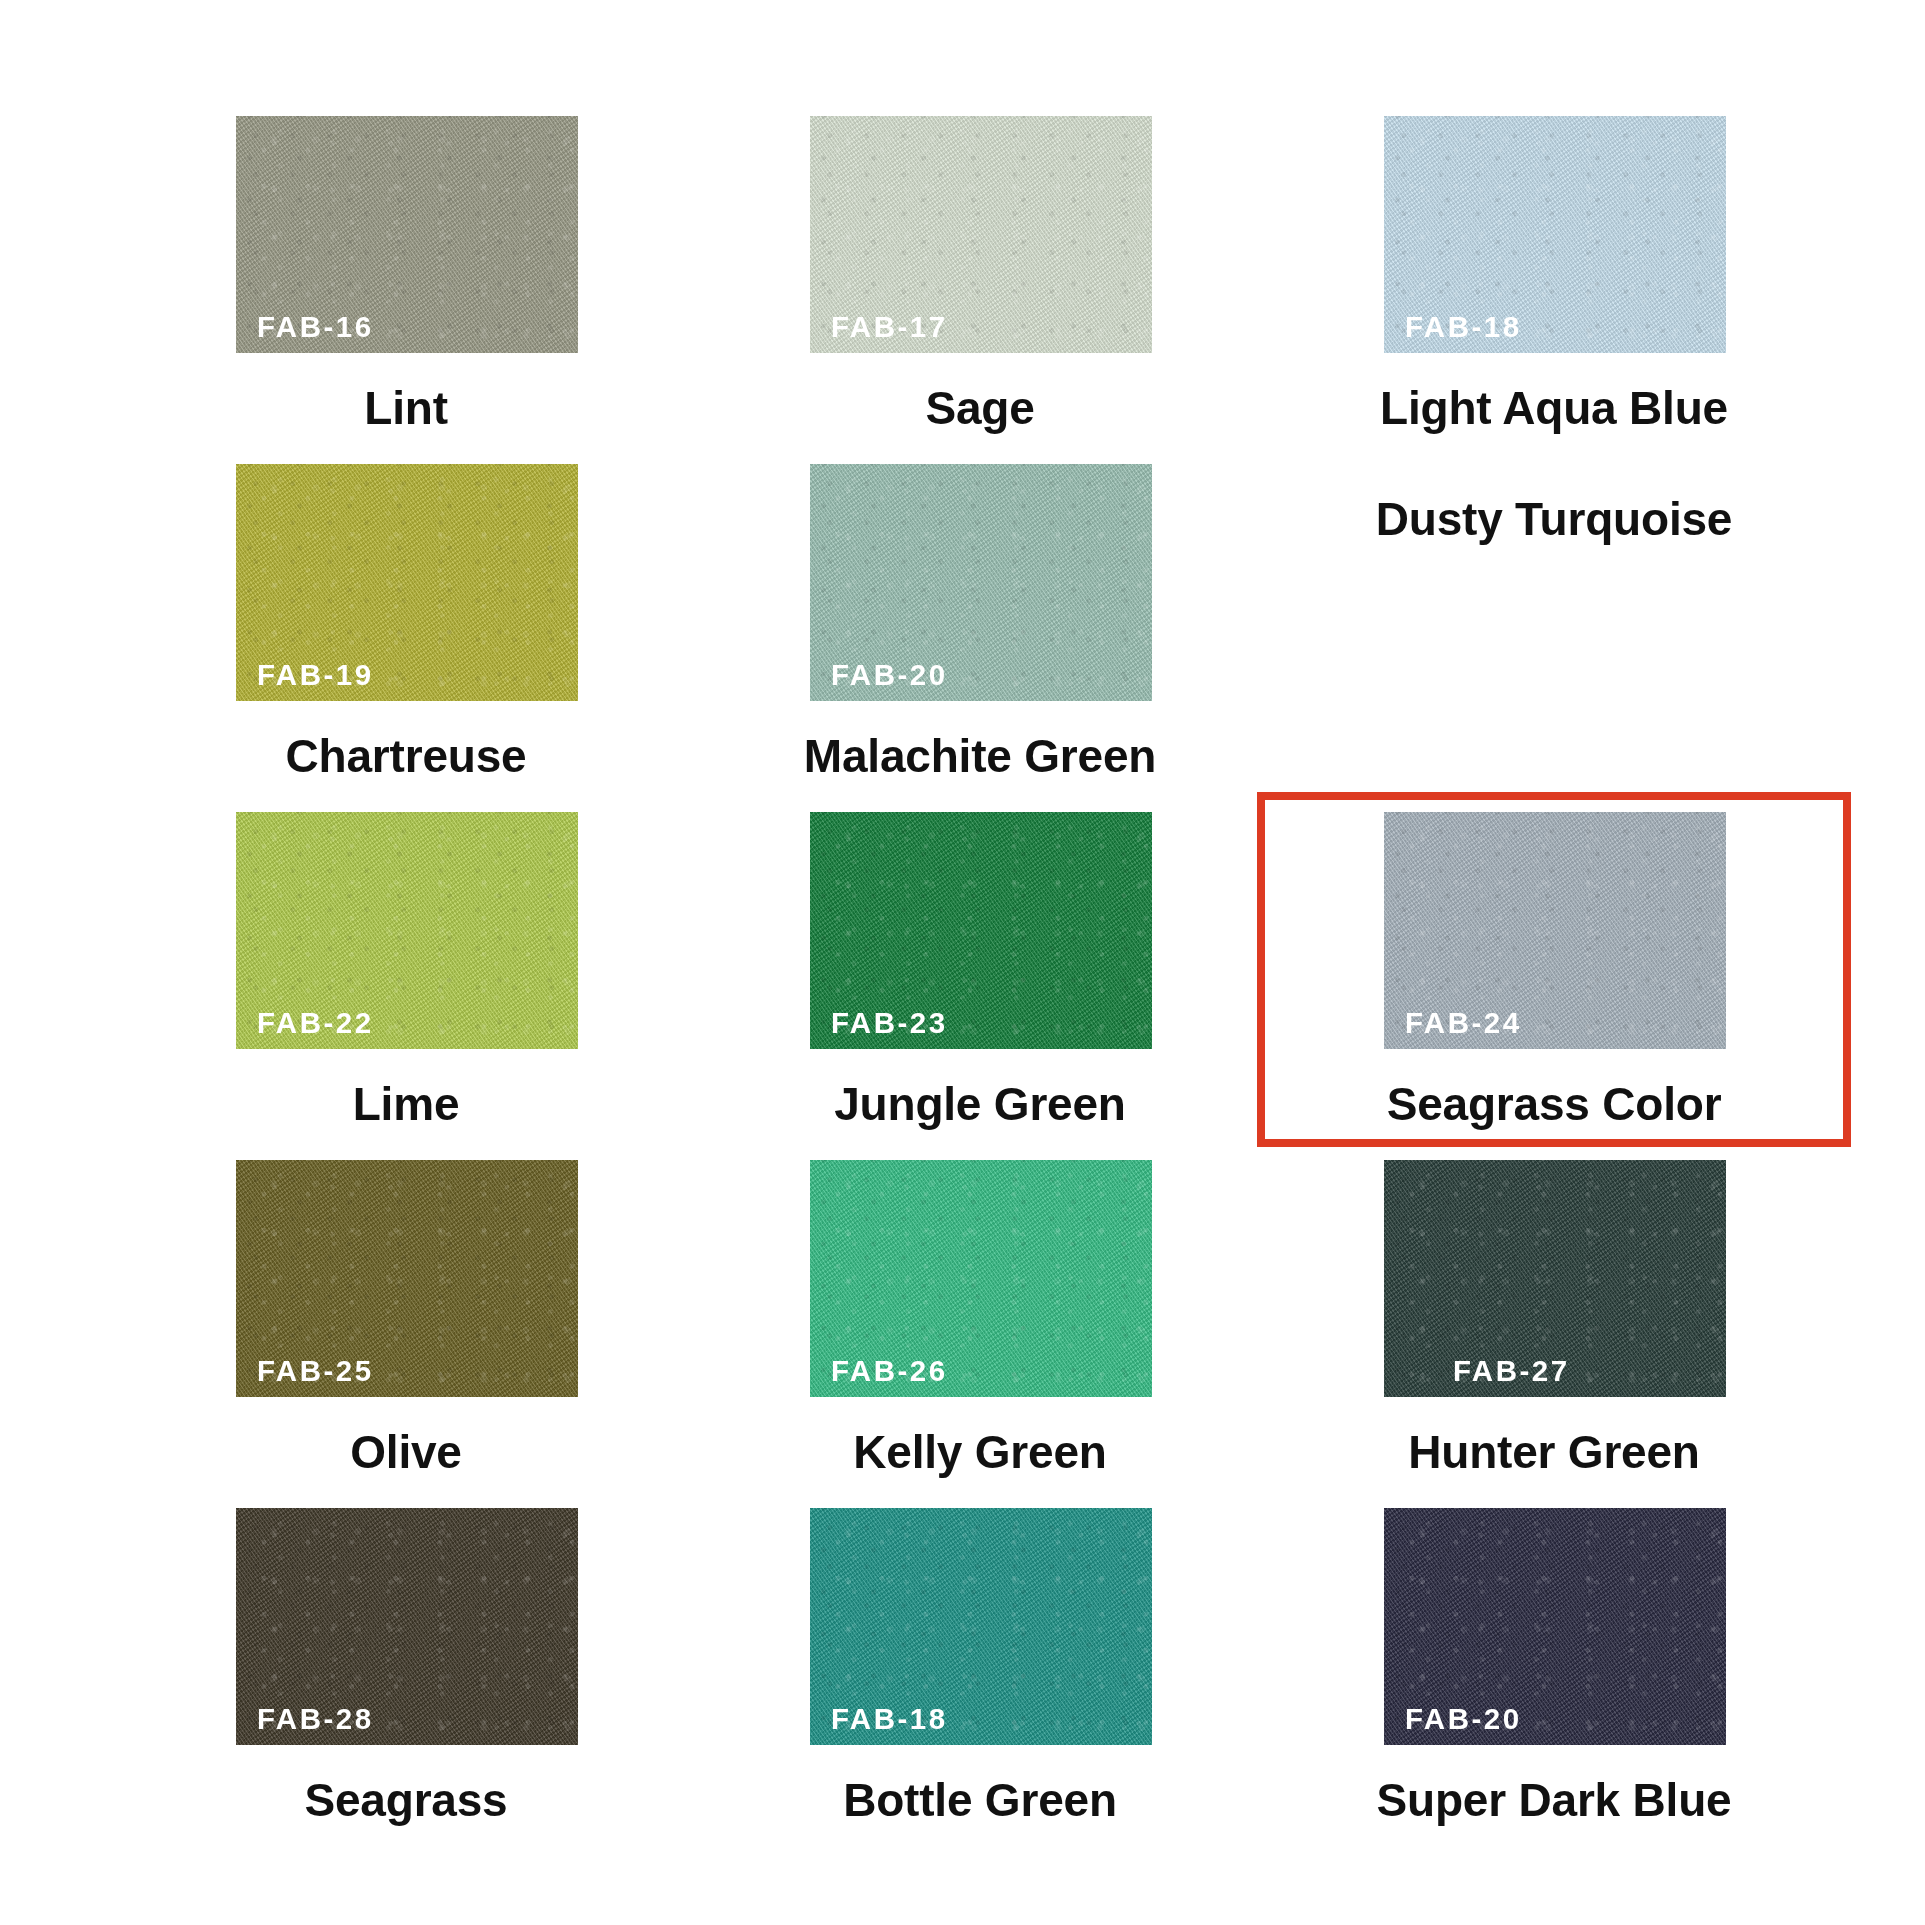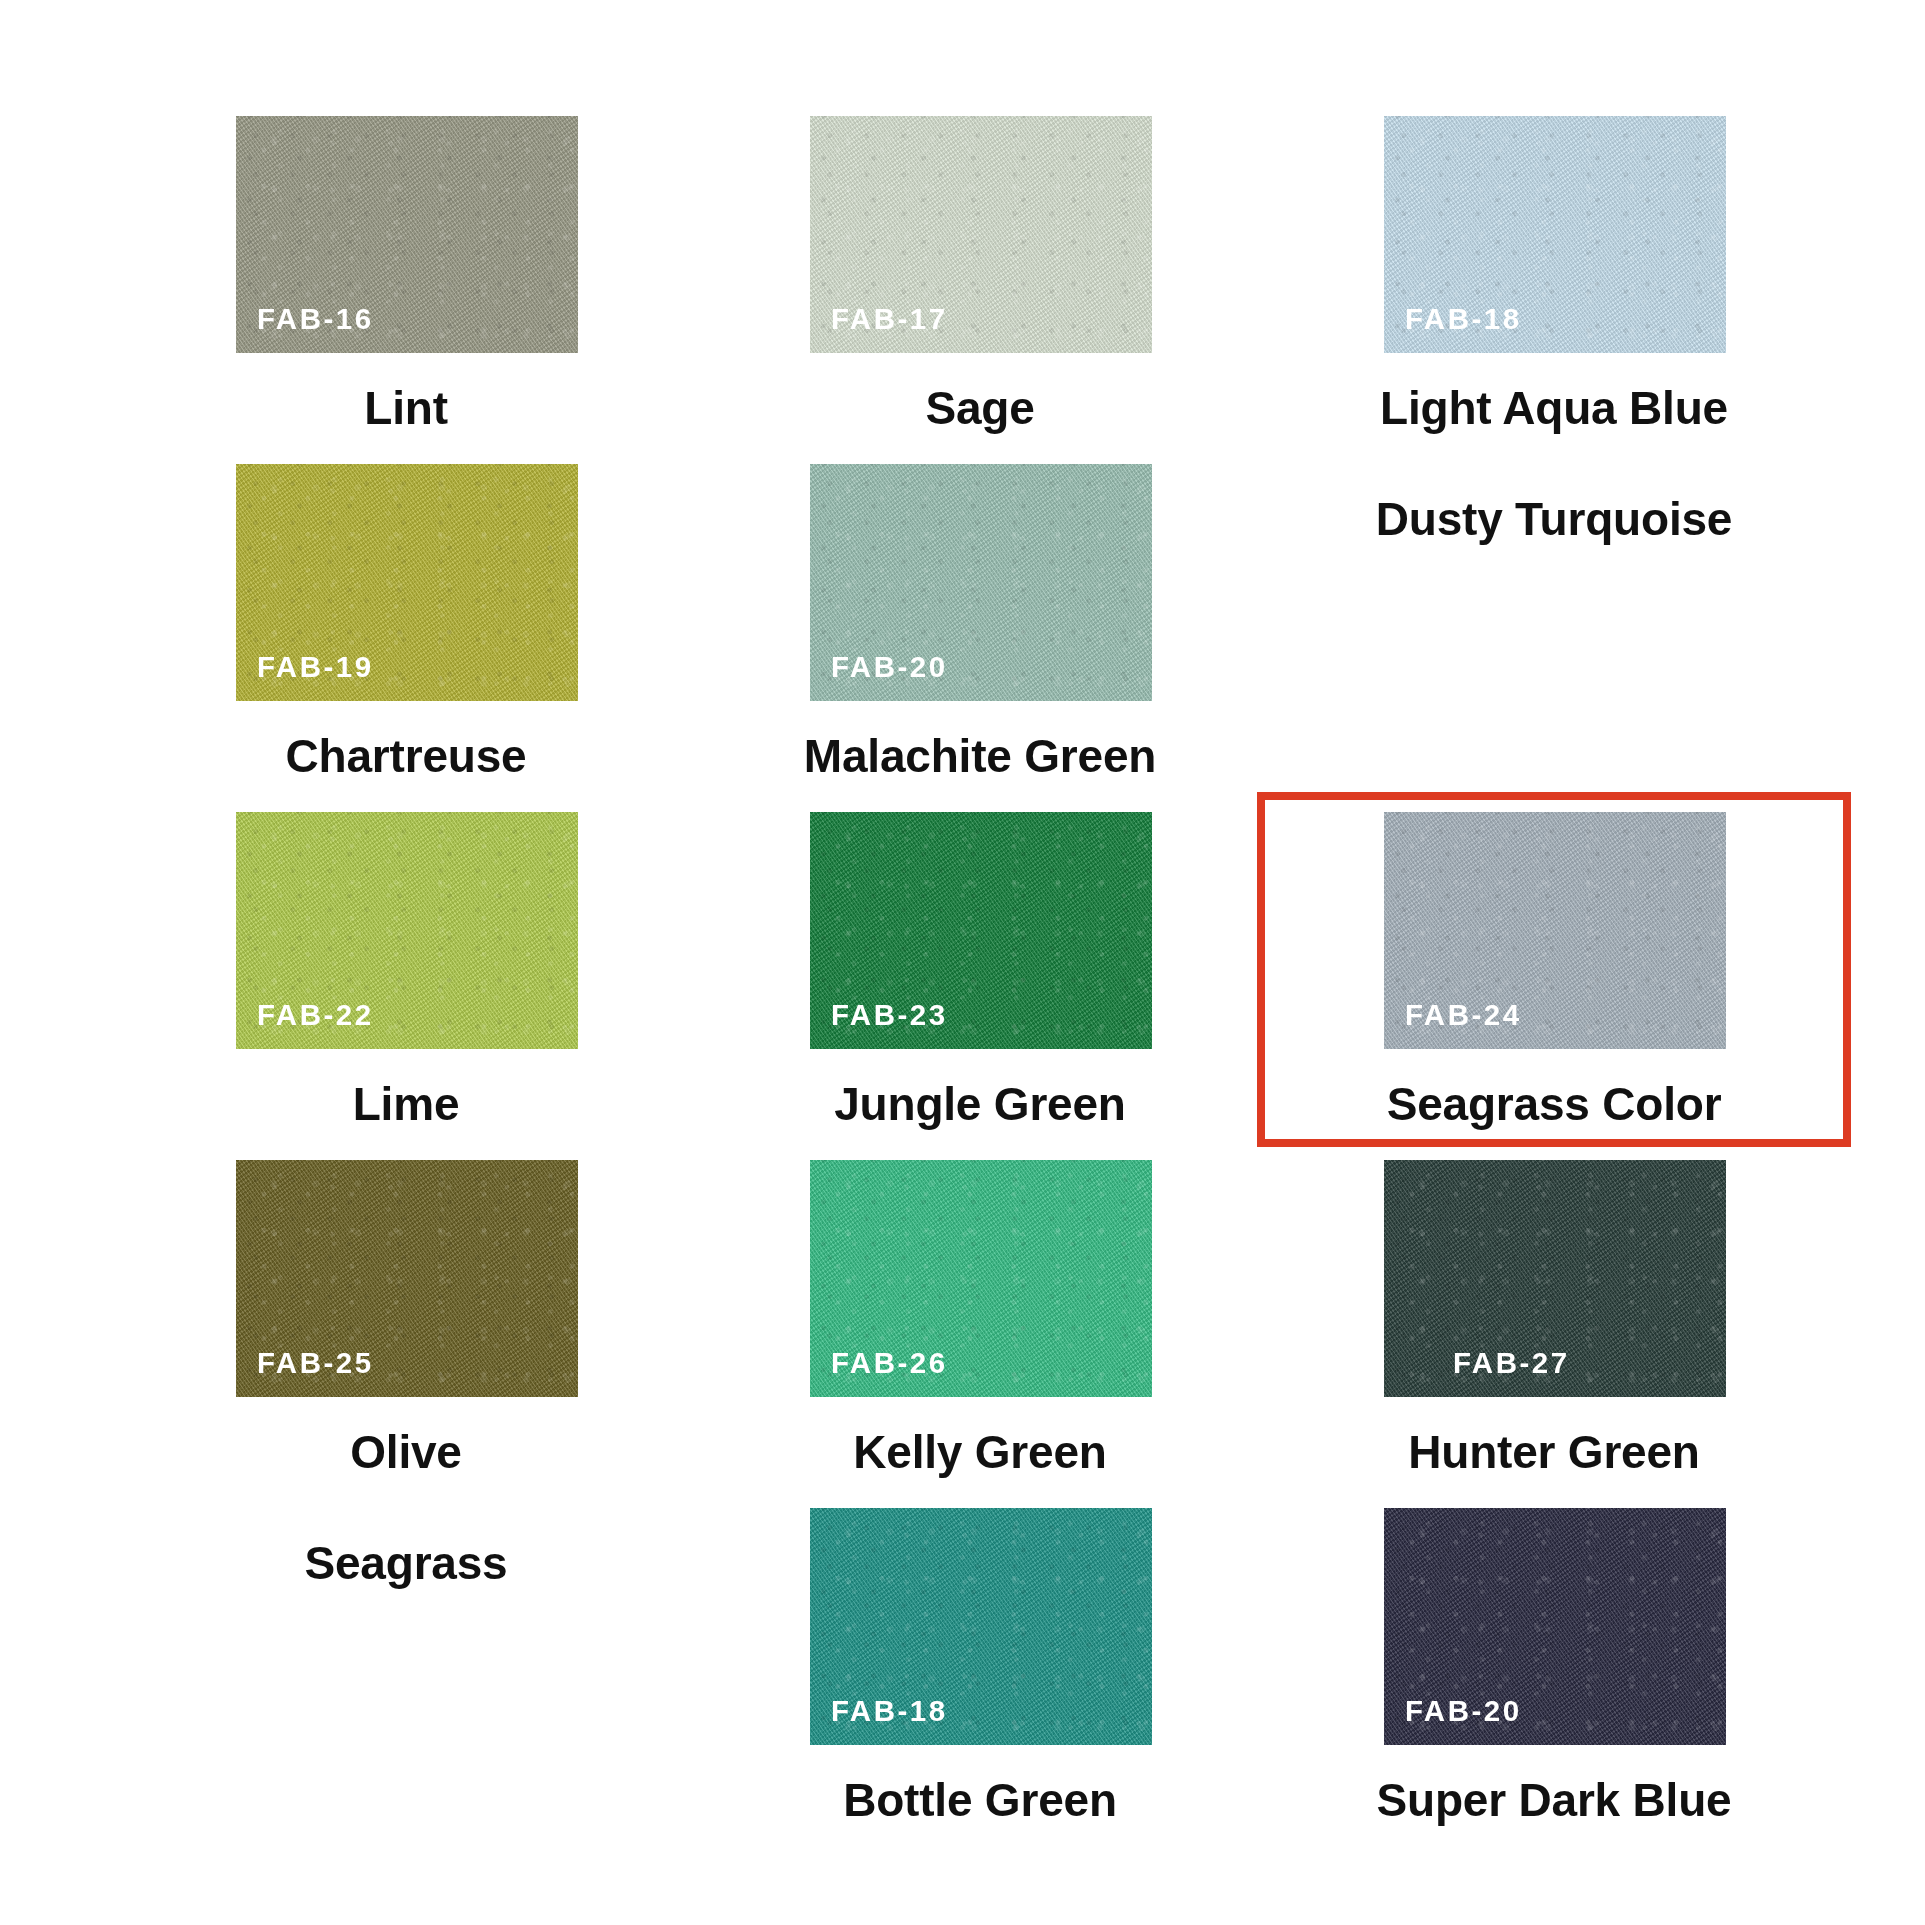--- a/index.html
+++ b/index.html
@@ -94,21 +94,21 @@
       radial-gradient(circle at 84% 58%, rgba(255,255,255,0.10) 0 1.9px, transparent 2.9px),
       radial-gradient(circle at 37% 71%, rgba(0,0,0,0.07) 0 1.9px, transparent 2.9px),
       radial-gradient(circle at 8% 84%, rgba(255,255,255,0.09) 0 1.9px, transparent 2.9px),
       radial-gradient(circle at 52% 44%, rgba(255,255,255,0.07) 0 2.9px, transparent 3.8px);
     background-size: 44px 36px, 50px 42px, 58px 47px, 37px 39px, 54px 34px, 42px 49px;
   }
 
   .chip-code {
     position: absolute;
     left: 21px;
-    bottom: 17px;
+    bottom: 9px;
     z-index: 2;
     color: #ffffff;
     font-family: "Liberation Sans", sans-serif;
     font-size: 29.5px;
     font-weight: bold;
     letter-spacing: 2.5px;
   }
 
   .swatch-name {
     margin-top: 31px;
@@ -223,20 +223,26 @@
       <div class="swatch-cell">
         <div class="swatch-chip" style="background-color: rgb(42, 63, 59);">
           <div class="tex-a"></div>
           <div class="tex-b"></div>
           <div class="tex-c"></div>
           <span class="chip-code" style="color: rgb(255, 255, 255); padding-left: 48px;">FAB-27</span>
         </div>
         <div class="swatch-name">Hunter Green</div>
       </div>
       <div class="swatch-cell">
+        <div class="swatch-chip" style="background-color: rgb(65, 58, 43);">
+          <div class="tex-a"></div>
+          <div class="tex-b"></div>
+          <div class="tex-c"></div>
+          <span class="chip-code" style="color: rgb(255, 255, 255);">FAB-28</span>
+        </div>
         <div class="swatch-name">Seagrass</div>
       </div>
       <div class="swatch-cell">
         <div class="swatch-chip" style="background-color: rgb(31, 147, 136);">
           <div class="tex-a"></div>
           <div class="tex-b"></div>
           <div class="tex-c"></div>
           <span class="chip-code" style="color: rgb(255, 255, 255);">FAB-18</span>
         </div>
         <div class="swatch-name">Bottle Green</div>

